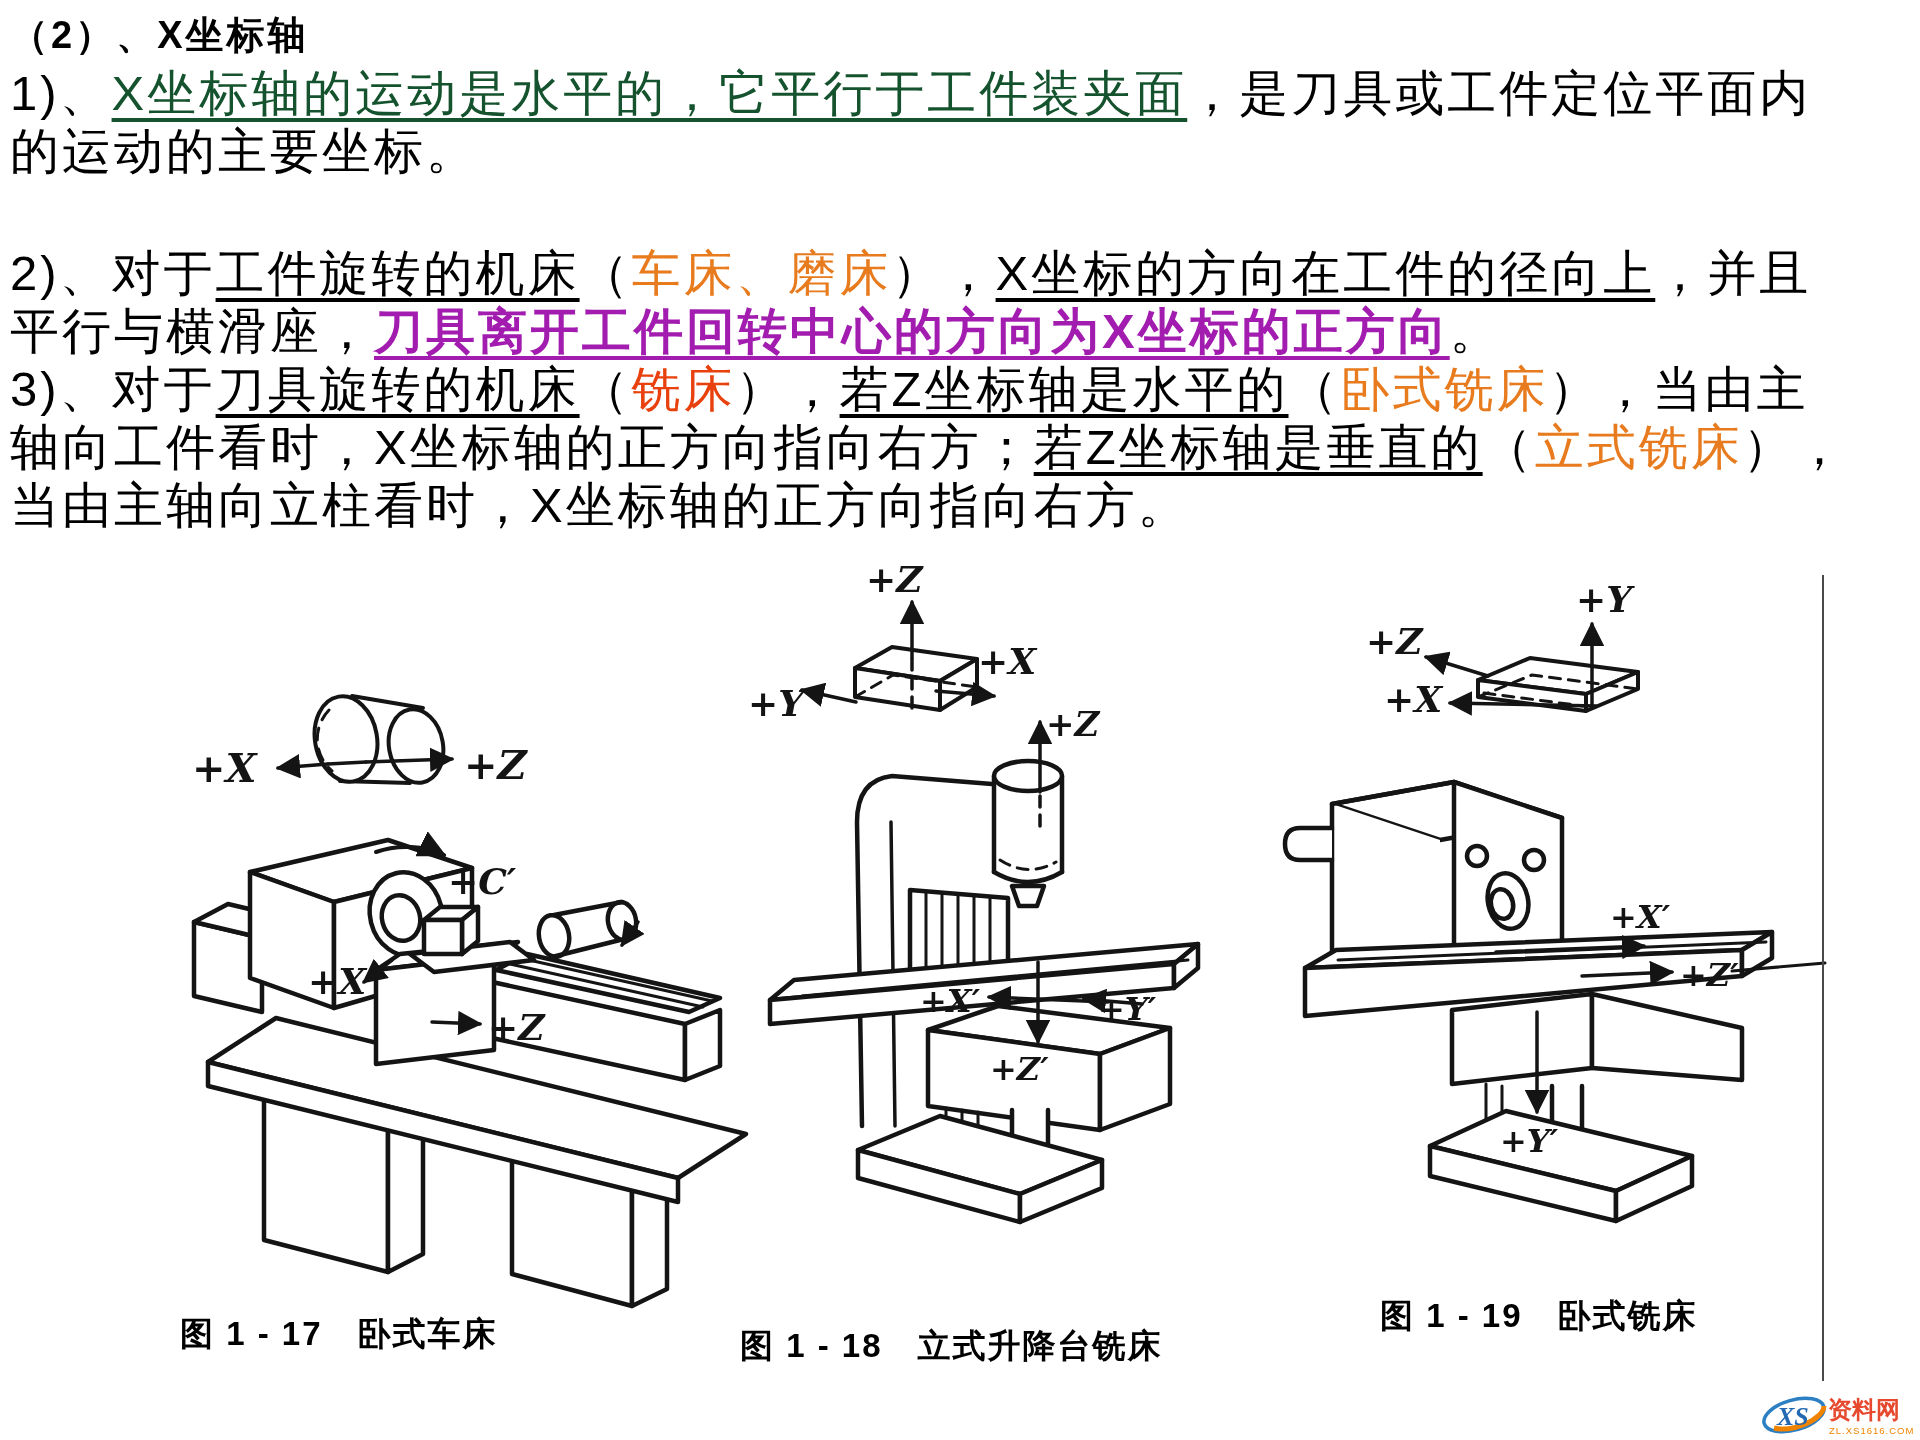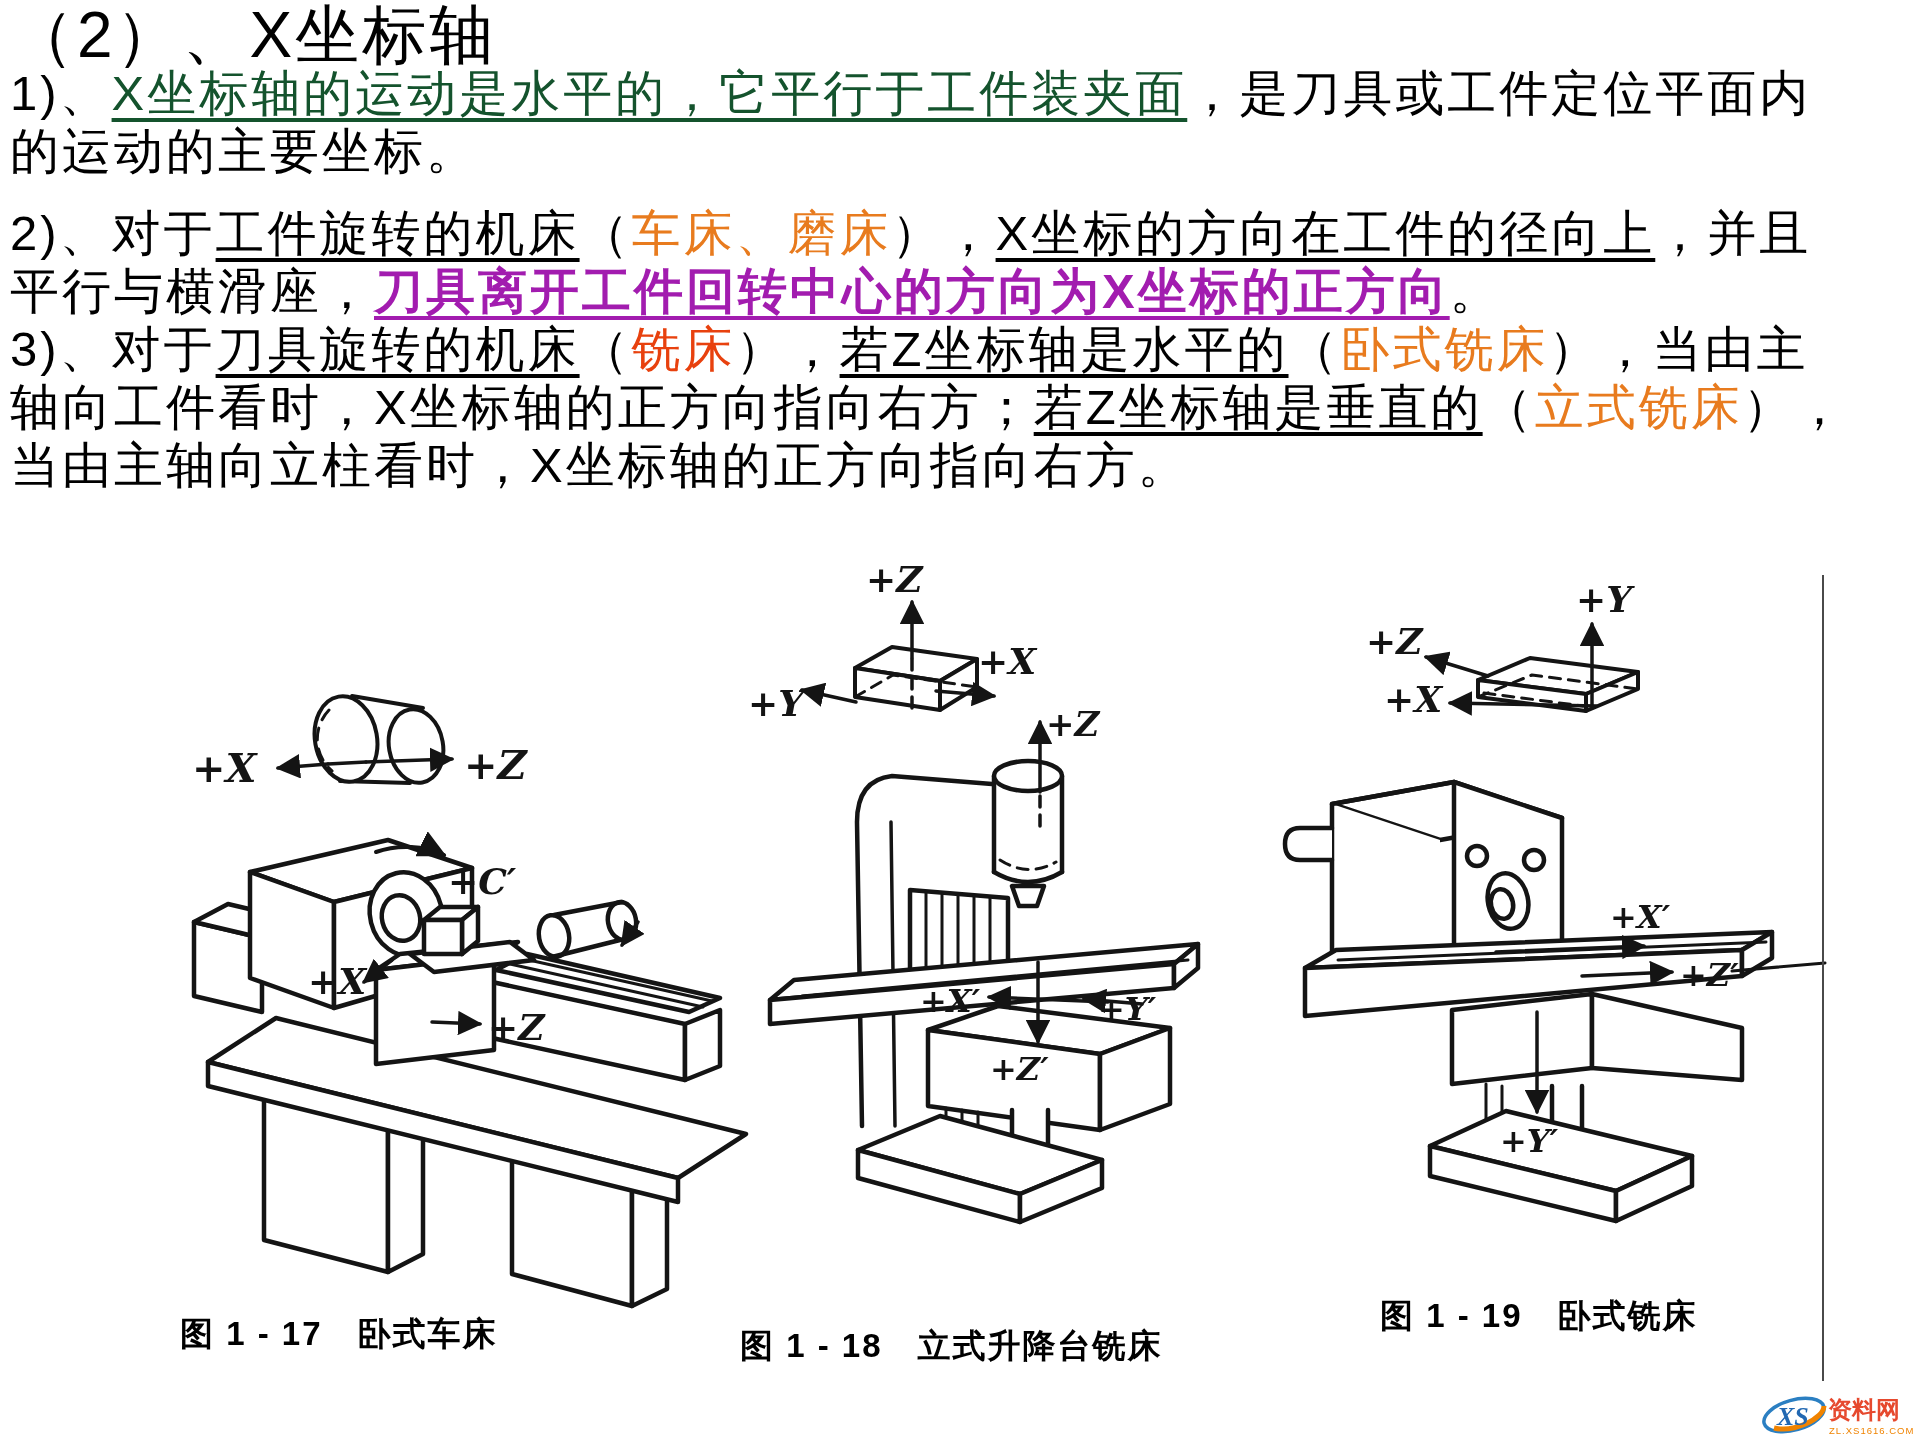--- a/index.html
+++ b/index.html
@@ -1,21 +1,21 @@
 <!DOCTYPE html>
 <html><head>
 <meta charset="utf-8">
 <style>
   html,body{margin:0;padding:0;}
   body{width:1920px;height:1440px;position:relative;background:#ffffff;overflow:hidden;
        font-family:"Liberation Sans",sans-serif;color:#000;}
   .textblock{position:absolute;left:10px;top:6px;width:1895px;}
-  .hline{font-size:64px;line-height:58px;letter-spacing:3px;font-weight:400;white-space:pre-wrap;}
+  .hline{font-size:38px;line-height:58px;letter-spacing:3px;font-weight:700;white-space:pre-wrap;}
   .para{font-size:49px;line-height:58px;letter-spacing:3px;font-weight:500;white-space:pre-wrap;}
-  .para.gap{margin-top:24px;}
+  .para.gap{margin-top:64px;}
   .u{text-decoration:underline;text-decoration-thickness:4px;text-underline-offset:8px;}
   .fig{position:absolute;}
   .caption{position:absolute;font-size:33px;font-weight:700;letter-spacing:2px;text-align:left;color:#000;}
   .axl{font-family:"DejaVu Serif",serif;font-style:italic;font-weight:bold;fill:#141414;}
   .scanline{position:absolute;left:1822px;top:575px;width:2px;height:806px;background:#4a4a4a;}
   .wm{position:absolute;left:1760px;top:1386px;}
   svg{display:block;}
 </style>
 </head>
 <body>

